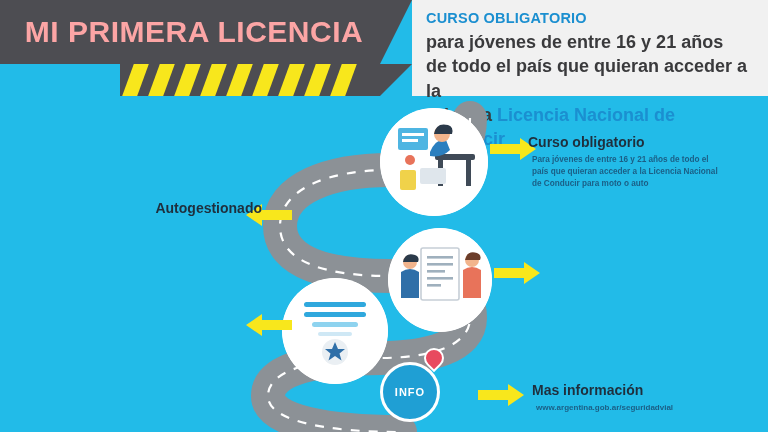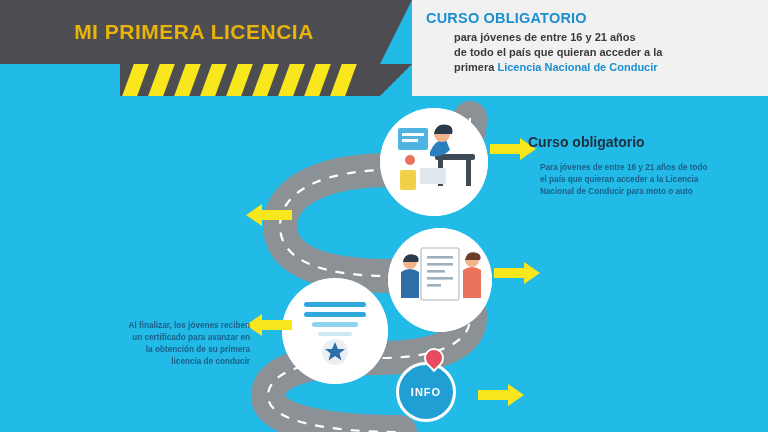--- a/index.html
+++ b/index.html
@@ -34,22 +34,22 @@
     width: 412px;
     height: 64px;
     background: #4d4d52;
     display: flex;
     align-items: center;
     justify-content: center;
     
     clip-path: polygon(0 0, 412px 0, 380px 64px, 0 64px);
   }
   .header-title {
-    color: #eab308;
-    font-size: 21px;
+    color: #fca5a5;
+    font-size: 30px;
     font-weight: bold;
     letter-spacing: 0.5px;
     text-align: center;
     padding-right: 24px;
   }
   .header-right {
     position: absolute;
     top: 0; left: 412px;
     width: 356px;
     height: 96px;
@@ -59,24 +59,23 @@
   }
   .hr-title {
     color: #1b8fd0;
     font-size: 14.5px;
     font-weight: bold;
     letter-spacing: 0.2px;
     margin: 2px 0 4px 0;
   }
   .hr-body {
     color: #3a3a3c;
-    font-size: 11px;
+    font-size: 18px;
     font-weight: bold;
     line-height: 1.35;
-    margin-left: 28px;
   }
   .hr-body .hl {
     color: #1b8fd0;
   }
 
   
   .stripes {
     position: absolute;
     top: 64px;
     left: 120px;
@@ -111,21 +110,21 @@
     background: #ffffff;
     overflow: hidden;
   }
   .bubble.b1 { left: 380px; top: 108px; width: 108px; height: 108px; }
   .bubble.b2 { left: 388px; top: 228px; width: 104px; height: 104px; }
   .bubble.b3 { left: 282px; top: 278px; width: 106px; height: 106px; }
 
   
   .info-circle {
     position: absolute;
-    left: 396px;
+    left: 380px;
     top: 362px;
     width: 60px;
     height: 60px;
     border-radius: 50%;
     background: #1f9fd4;
     border: 3px solid #ffffff;
     display: flex;
     align-items: center;
     justify-content: center;
     color: #ffffff;
@@ -149,21 +148,21 @@
 
   
   .callout { position: absolute; }
   .callout h3 {
     margin: 0 0 4px 0;
     font-size: 14px;
     font-weight: bold;
     color: #1f2f3d;
   }
   .callout p {
-    margin: 12px;
+    margin: 4px;
     font-size: 8.2px;
     line-height: 1.45;
     color: #1b5f86;
     font-weight: bold;
   }
   .callout.right { text-align: left; }
   .callout.left  { text-align: right; }
 
   .c-curso { left: 528px; top: 134px; width: 200px; }
   .c-modulos { left: 532px; top: 258px; width: 200px; }
@@ -299,21 +298,25 @@
   <svg class="arrow" style="left:246px; top:314px;" width="46" height="22" viewBox="0 0 46 22">
     <path d="M46 6 L16 6 L16 0 L0 11 L16 22 L16 16 L46 16 Z" fill="#f8e71c"></path>
   </svg>
 
   <div class="callout right c-curso">
     <h3>Curso obligatorio</h3>
     <p>Para jóvenes de entre 16 y 21 años de todo el país que quieran acceder a la Licencia Nacional de Conducir para moto o auto</p>
   </div>
 
 
+  <div class="callout right c-mas">
+    <h3>Mas información</h3>
+    <p>www.argentina.gob.ar/seguridadvial</p>
+  </div>
 
   <div class="callout left c-auto">
+    <h3>Autogestionado</h3>
   </div>
 
   <div class="callout left c-cert">
-    <p>Al finalizar, los jóvenes reciben un certificado para avanzar en la obtención de su primera licencia de conducir</p>
   </div>
 
 </div>
 
 </body></html>

